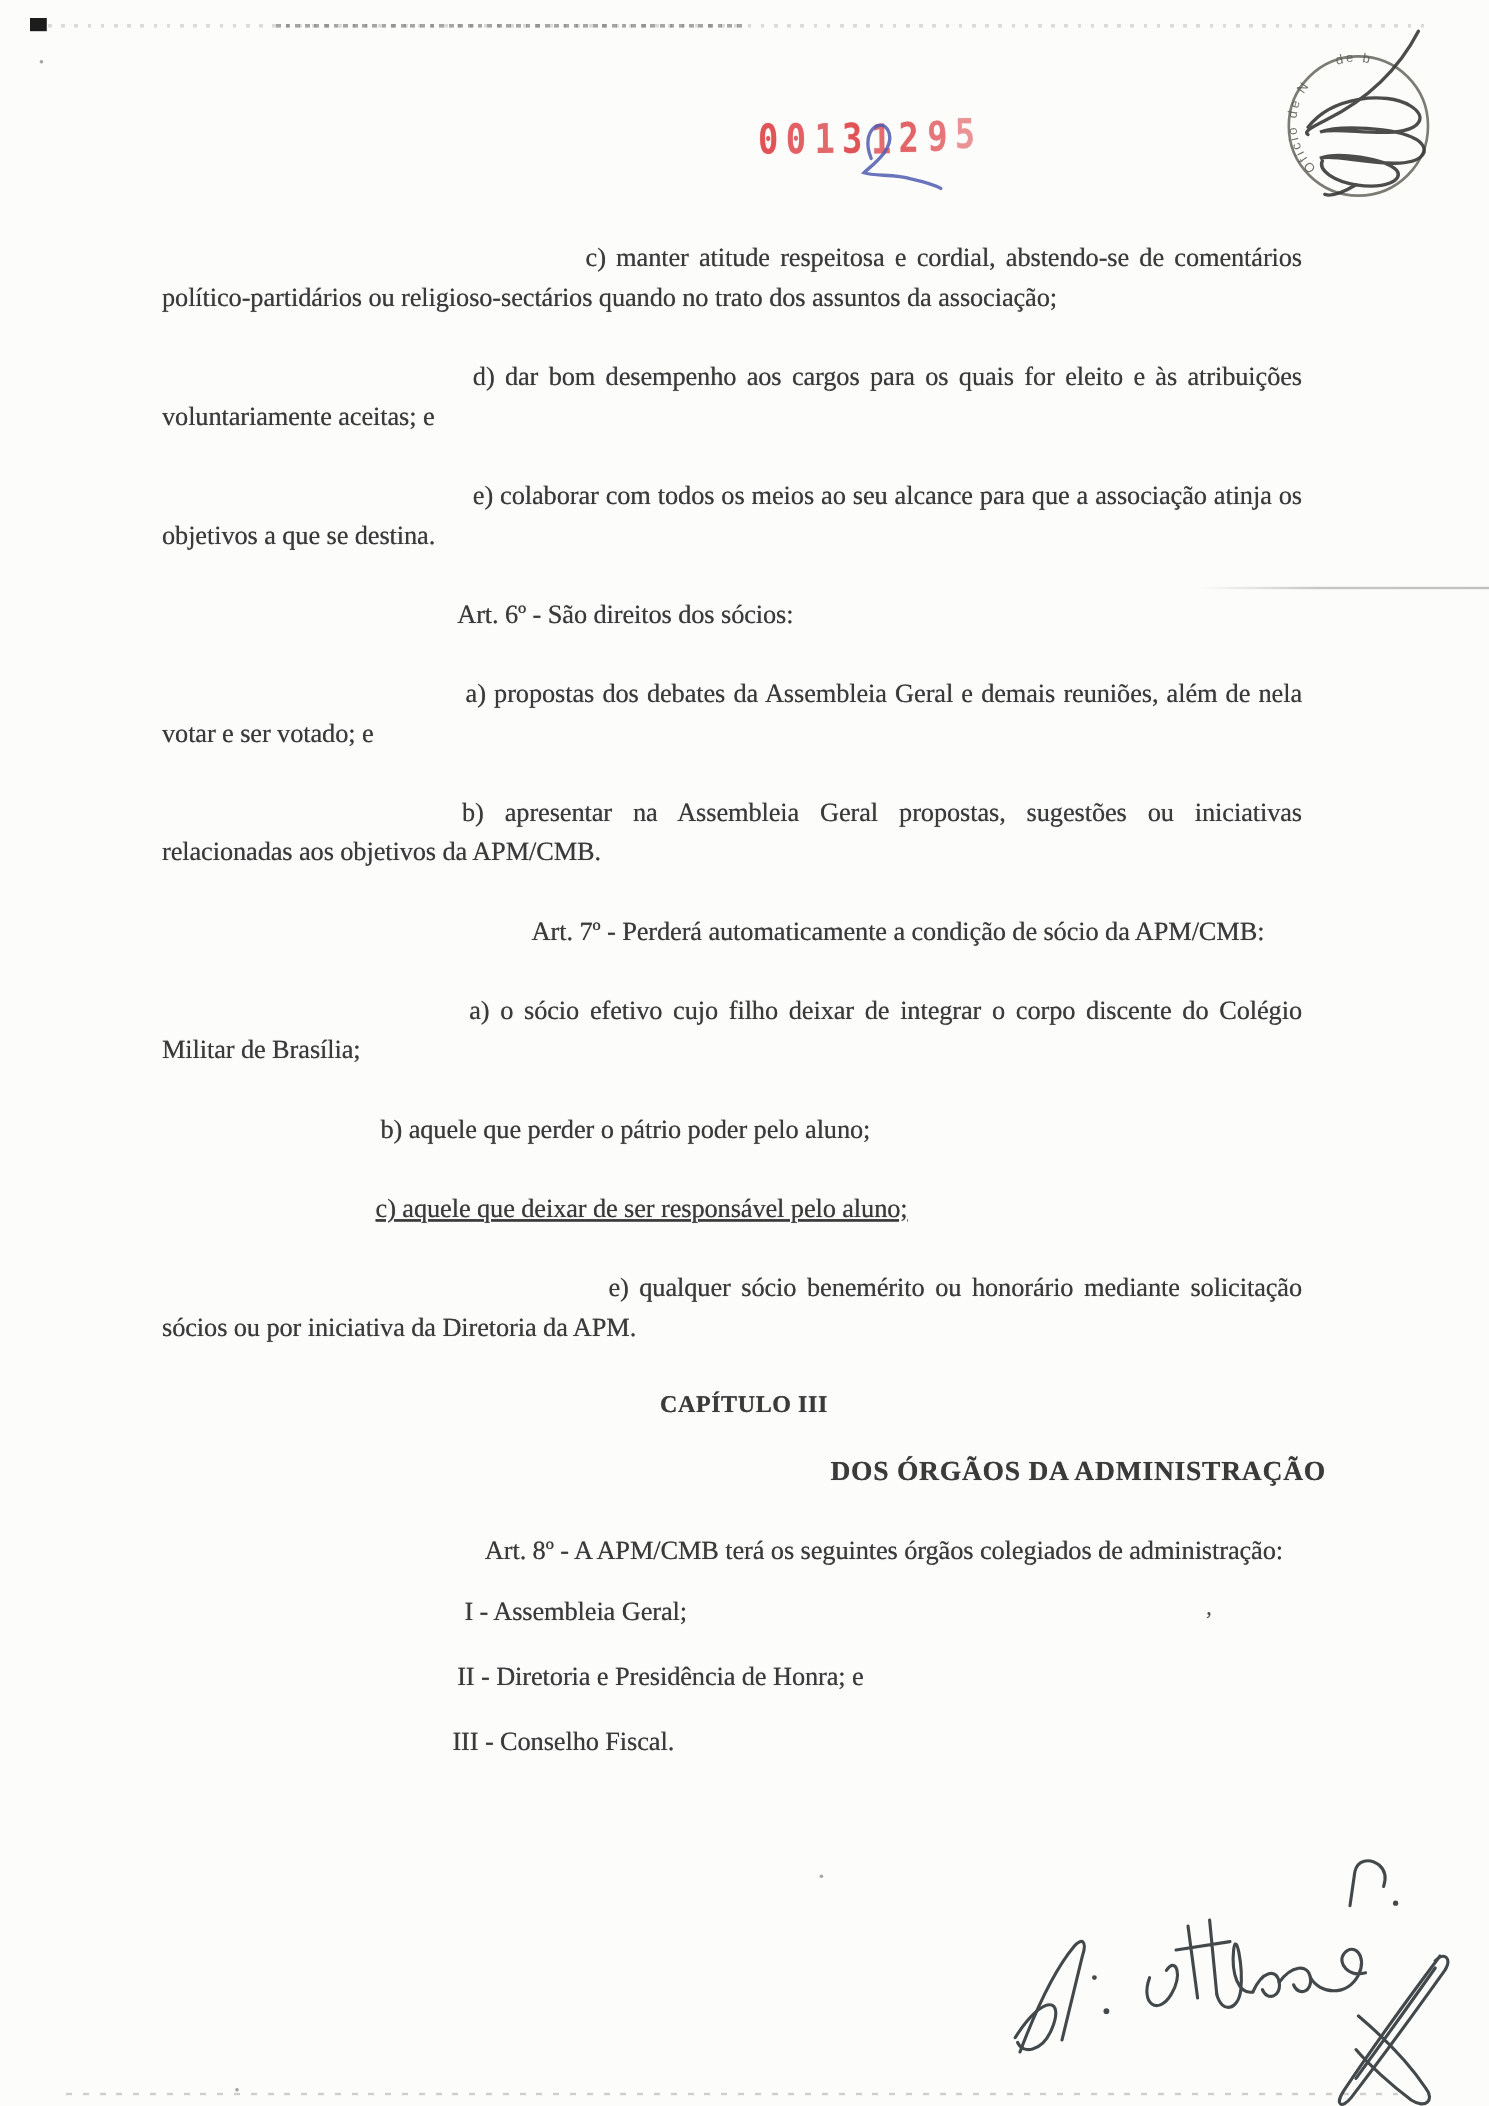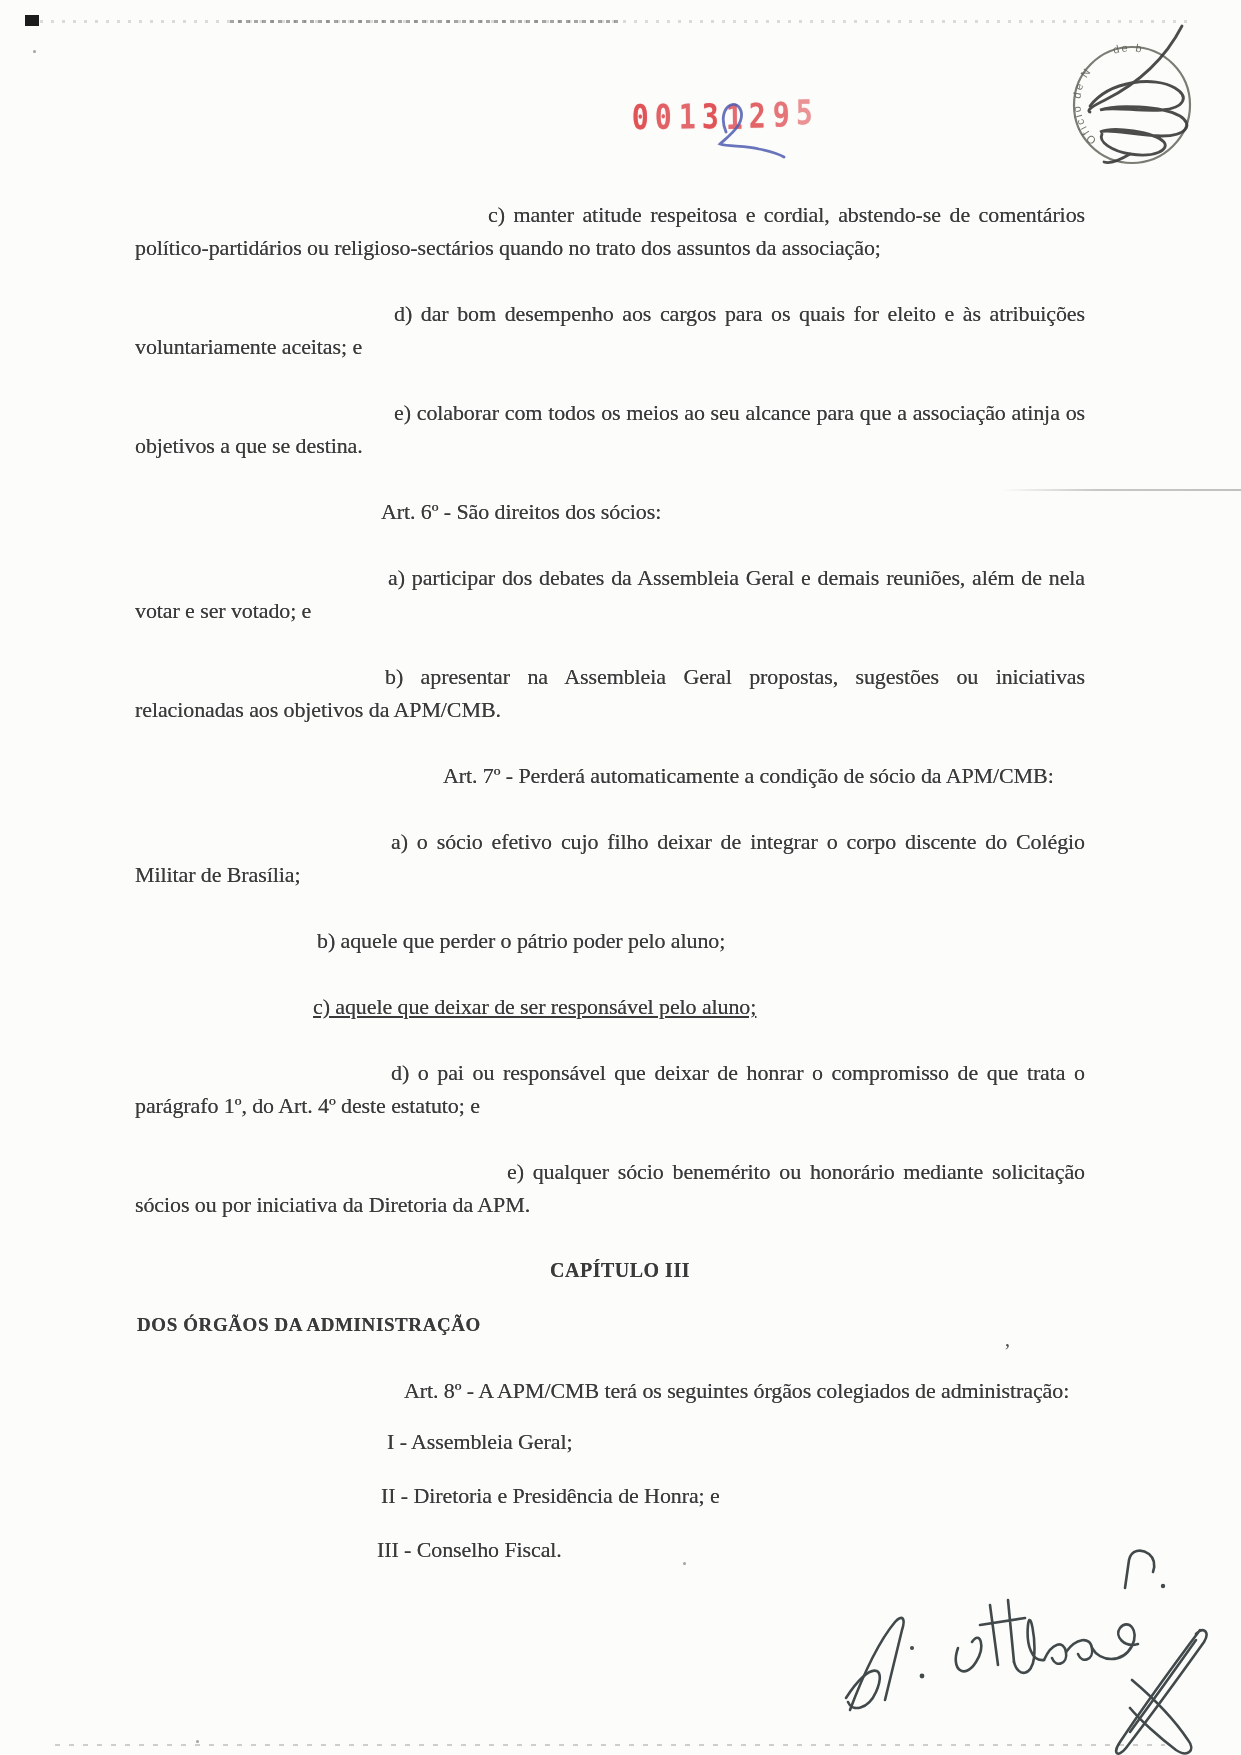--- a/index.html
+++ b/index.html
@@ -19,22 +19,22 @@
     font-size:22px;line-height:33px;
     letter-spacing:-0.1px;
     text-shadow:0 0 0.6px rgba(50,50,50,0.75);
   }
   .doc p.doc-p{margin:0 0 33px 0;text-align:justify;}
   .doc .doc-h1{
     margin:0 0 21px 0;text-align:center;font-weight:bold;font-size:20px;
     position:relative;left:10px;letter-spacing:0.5px;
   }
   .doc .doc-h2{
-    margin:0 0 33px 0;text-align:left;font-weight:bold;font-size:19px;
-    position:relative;left:2px;letter-spacing:0.6px;
+    margin:0 0 33px 0;text-align:right;font-weight:bold;font-size:23px;
+    position:relative;left:20px;letter-spacing:0.6px;
   }
   .roman-list{padding-left:242px;line-height:30px;}
   .roman-item{text-align:left;margin-top:24px;}
   .roman-item:nth-child(1){padding-left:10px;}
   .roman-item:nth-child(2){padding-left:4px;}
   
   .red-stamp{
     position:absolute;left:630px;top:96px;height:46px;
     transform:rotate(-0.6deg);
     white-space:nowrap;
@@ -129,27 +129,26 @@
                C 64,108 104,114 114,124 C 120,132 104,140 80,136 C 62,133 48,124 52,116"></path>
       <path d="M 80,136 C 70,142 60,146 54,144"></path>
     </g>
   </svg>
 
   <div class="doc">
       <p class="doc-p" style="text-indent: 353px; margin-top: 40px;">c) manter atitude respeitosa e cordial, abstendo-se de comentários político-partidários ou religioso-sectários quando no trato dos assuntos da associação;</p>
       <p class="doc-p" style="text-indent: 259px;">d) dar bom desempenho aos cargos para os quais for eleito e às atribuições voluntariamente aceitas; e</p>
       <p class="doc-p" style="text-indent: 259px;">e) colaborar com todos os meios ao seu alcance para que a associação atinja os objetivos a que se destina.</p>
       <p class="doc-p" style="text-indent: 246px;">Art. 6º - São direitos dos sócios:</p>
-      <p class="doc-p" style="text-indent: 253px;">a) participar dos debates da Assembleia Geral e demais reuniões, além de nela votar e ser votado; e</p>
+      <p class="doc-p" style="text-indent: 253px;">a) propostas dos debates da Assembleia Geral e demais reuniões, além de nela votar e ser votado; e</p>
       <p class="doc-p" style="text-indent: 250px;">b) apresentar na Assembleia Geral propostas, sugestões ou iniciativas relacionadas aos objetivos da APM/CMB.</p>
       <p class="doc-p" style="text-indent: 308px;">Art. 7º - Perderá automaticamente a condição de sócio da APM/CMB:</p>
       <p class="doc-p" style="text-indent: 256px;">a) o sócio efetivo cujo filho deixar de integrar o corpo discente do Colégio Militar de Brasília;</p>
       <p class="doc-p" style="text-indent: 182px;">b) aquele que perder o pátrio poder pelo aluno;</p>
       <p class="doc-p" style="text-indent: 178px; text-decoration: underline;">c) aquele que deixar de ser responsável pelo aluno;</p>
-      <p class="doc-p" style="text-indent: 256px;">d) o pai ou responsável que deixar de honrar o compromisso de que trata o parágrafo 1º, do Art. 4º deste estatuto; e</p>
       <p class="doc-p" style="text-indent: 372px;">e) qualquer sócio benemérito ou honorário mediante solicitação sócios ou por iniciativa da Diretoria da APM.</p>
       <div class="doc-h1" style="margin-top: 16px;">CAPÍTULO III</div>
       <div class="doc-h2">DOS ÓRGÃOS DA ADMINISTRAÇÃO</div>
       <p class="doc-p" style="text-indent: 269px; margin-top: 14px; margin-bottom: 0px;">Art. 8º - A APM/CMB terá os seguintes órgãos colegiados de administração:</p>
       <div class="roman-list" style="margin-top: -4px;">
         <div class="roman-item">I - Assembleia Geral;</div>
         <div class="roman-item">II - Diretoria e Presidência de Honra; e</div>
         <div class="roman-item">III - Conselho Fiscal.</div>
       </div>
     </div>

